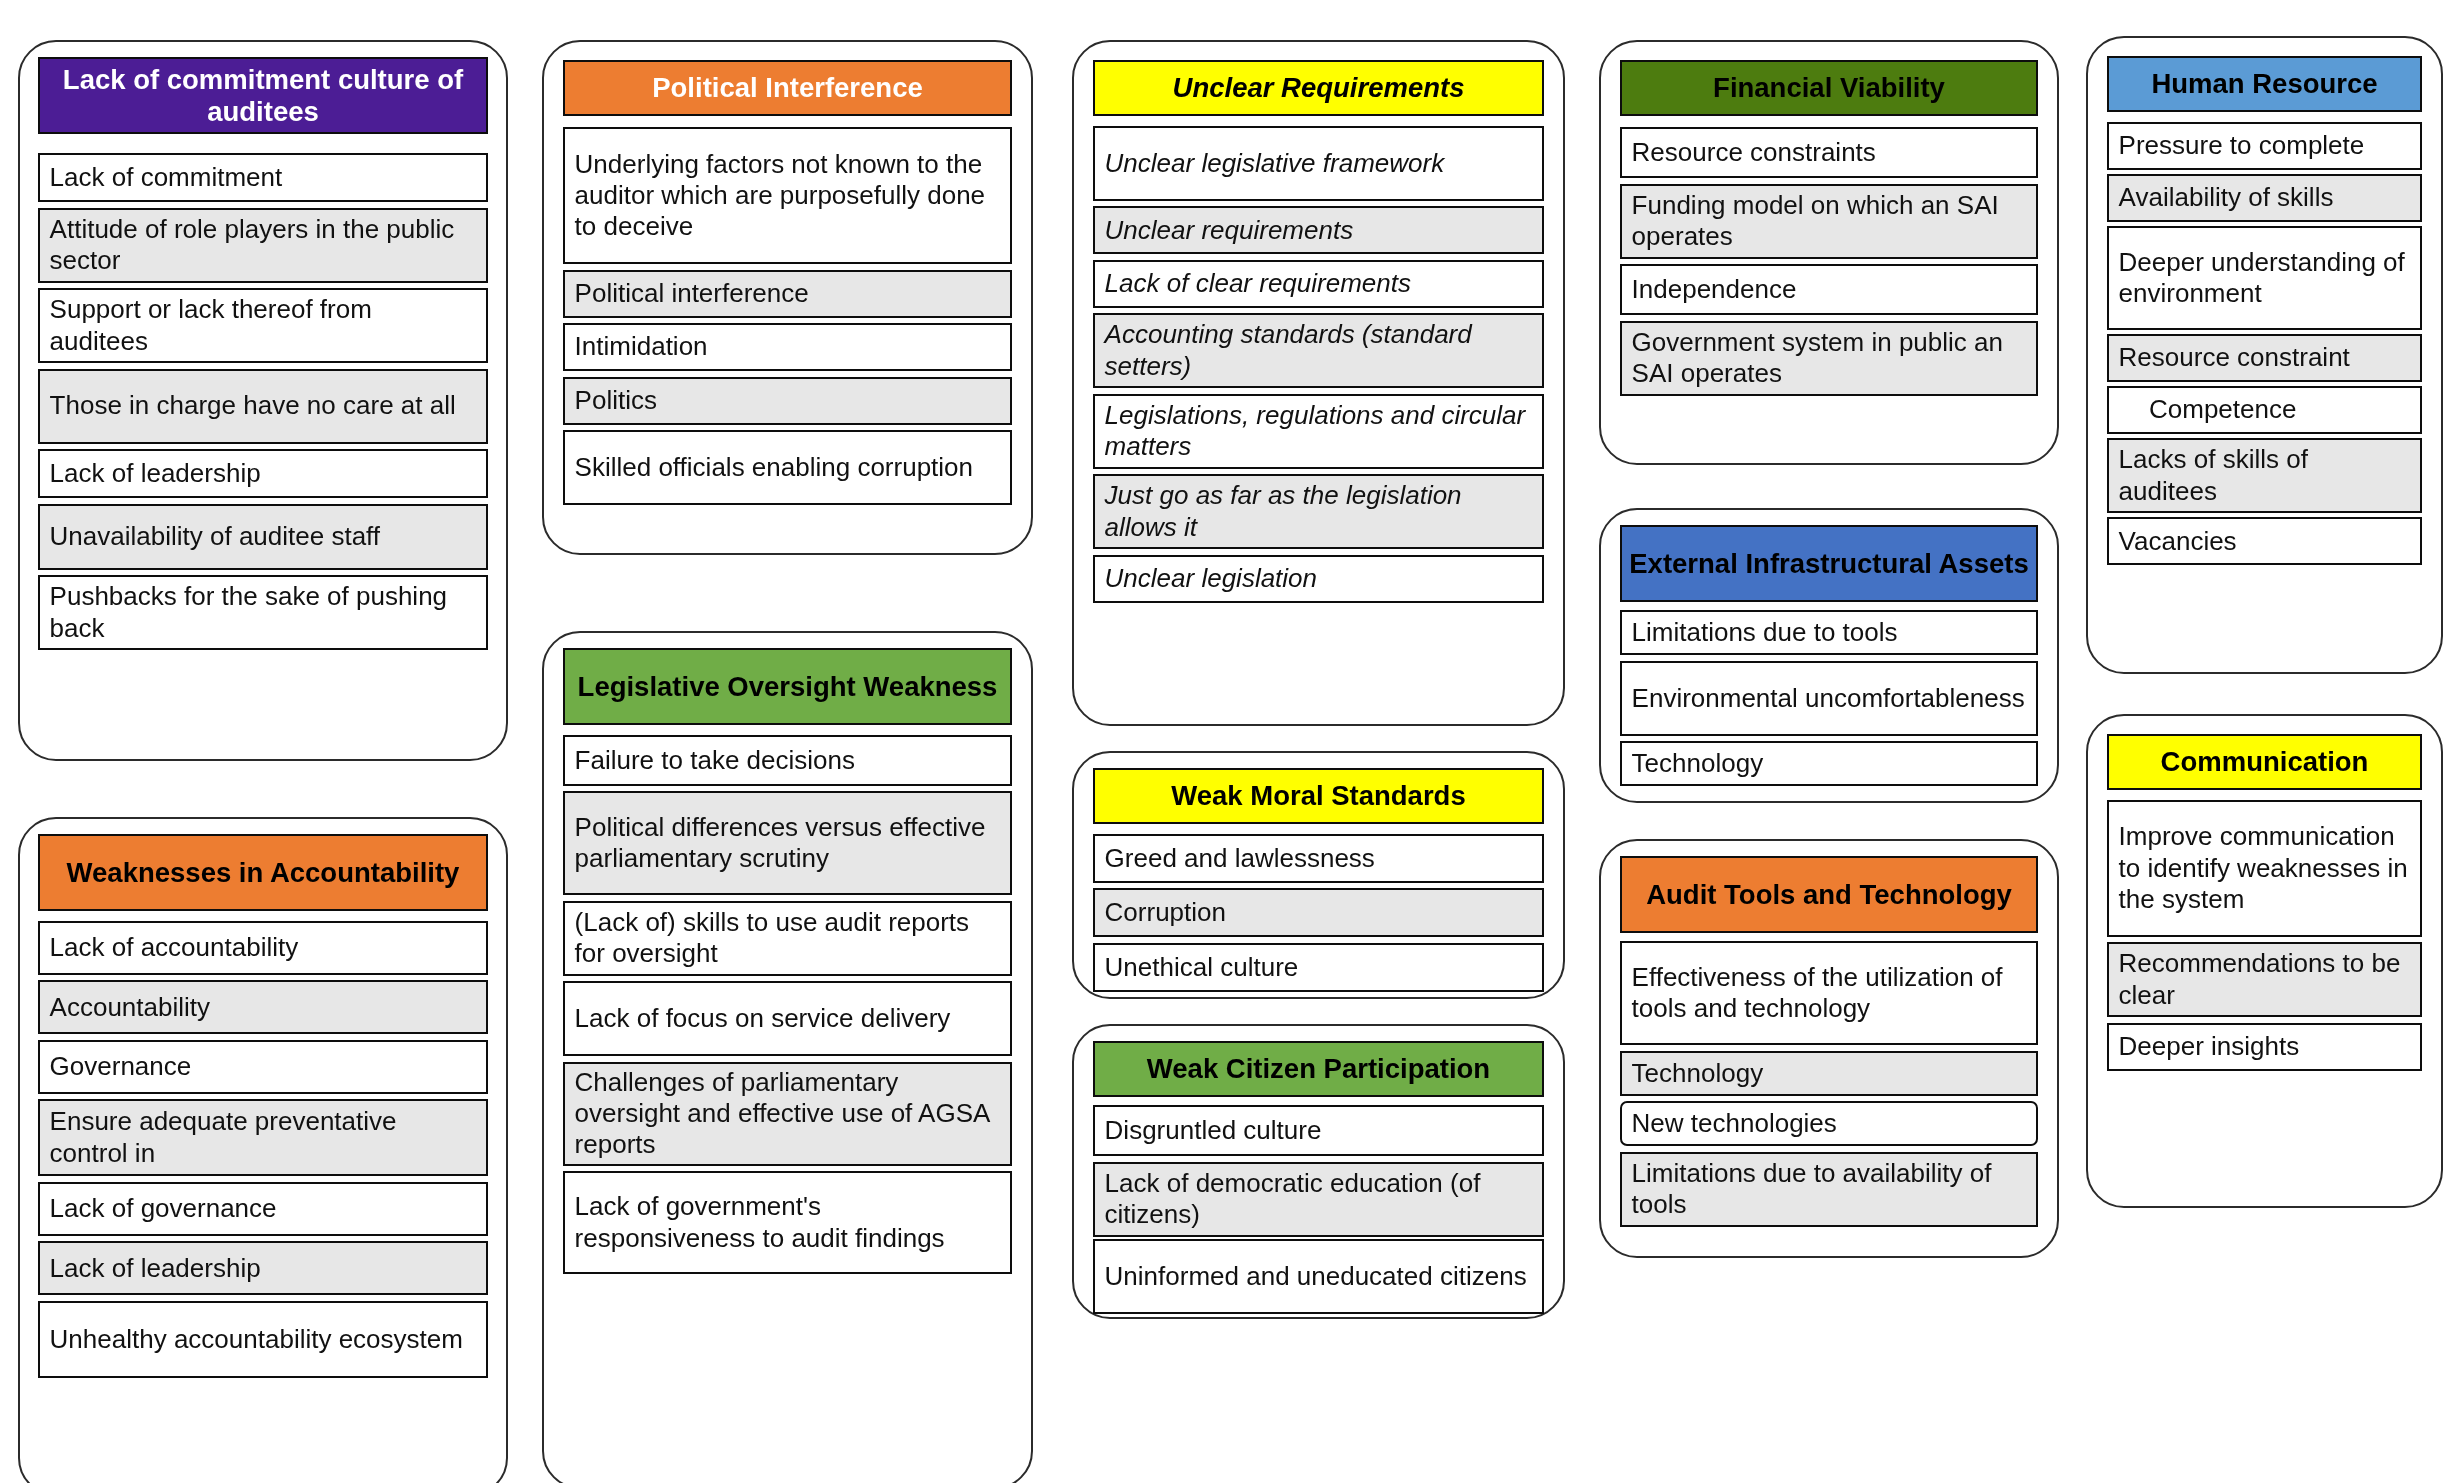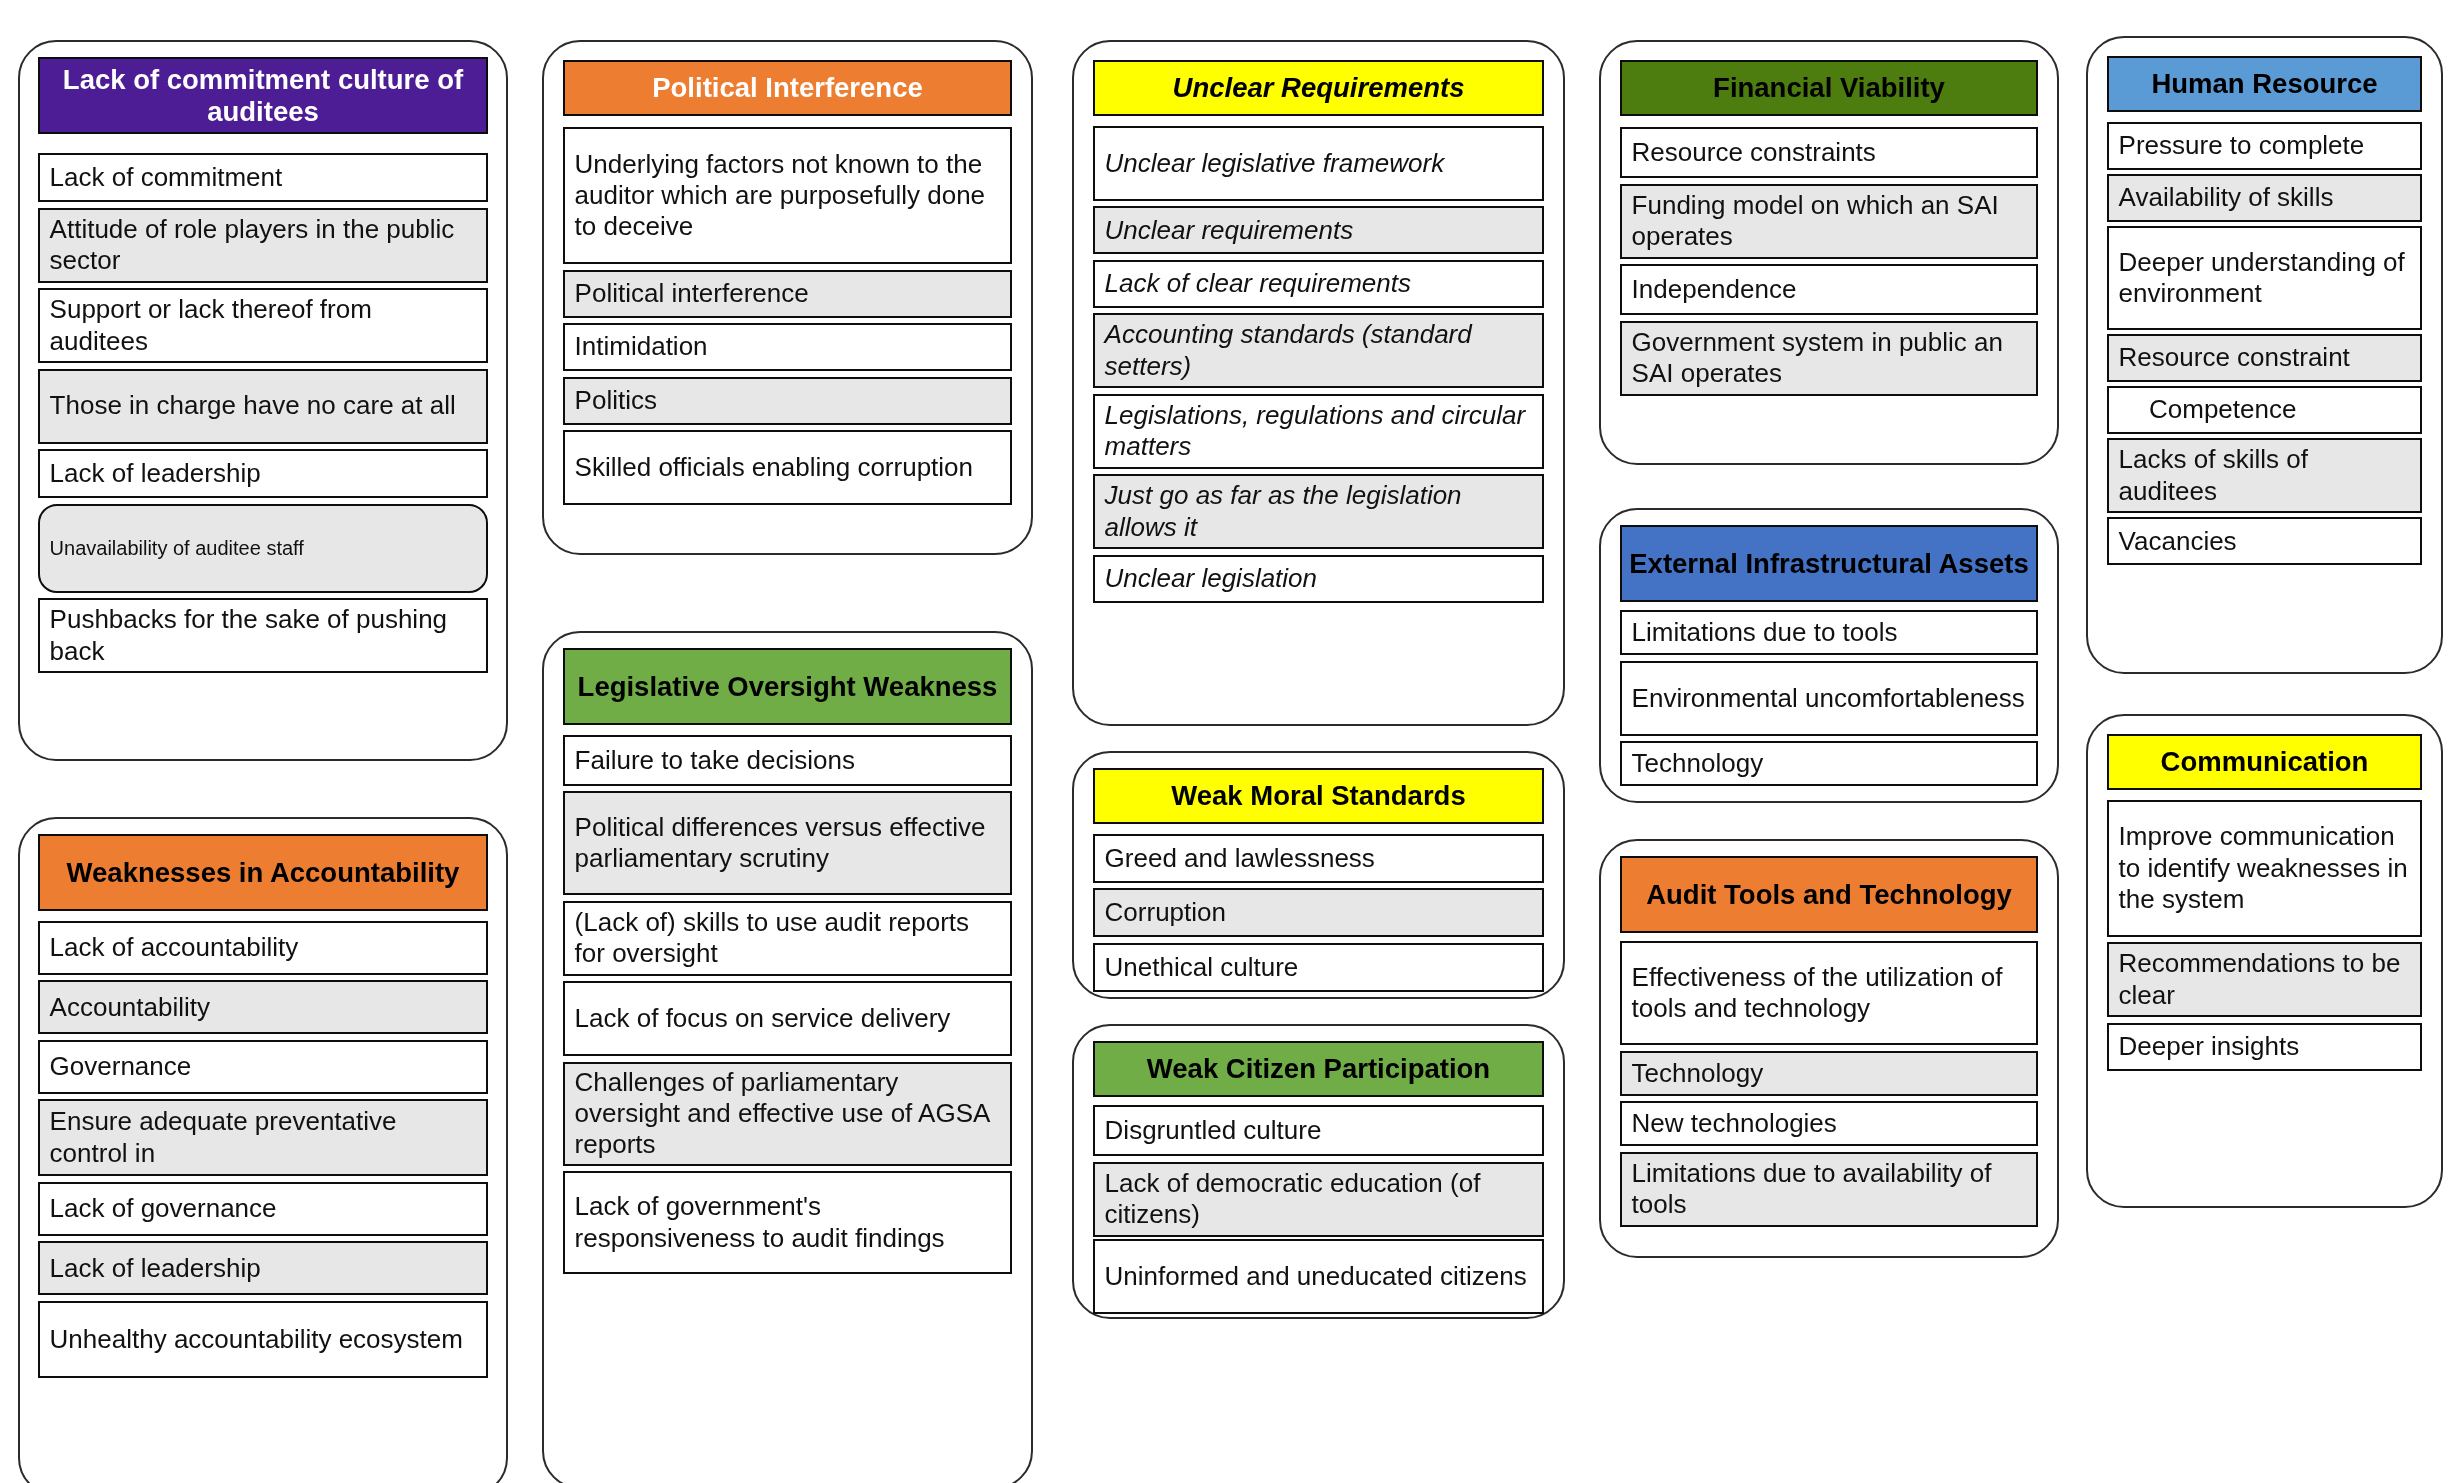--- a/index.html
+++ b/index.html
@@ -86,21 +86,21 @@
         </div>
         <div class="item white" style="height: 75px; font-size: 26px; margin-bottom: 5.5px;">
           <span>Support or lack thereof from auditees</span>
         </div>
         <div class="item gray" style="height: 75px; font-size: 26px; margin-bottom: 5.5px;">
           <span>Those in charge have no care at all</span>
         </div>
         <div class="item white" style="height: 49px; font-size: 26px; margin-bottom: 5.5px;">
           <span>Lack of leadership</span>
         </div>
-        <div class="item gray" style="height: 89px; font-size: 20px; margin-bottom: 5.5px; border-radius: 19px;">
+        <div class="item gray" style="height: 66px; font-size: 26px; margin-bottom: 5.5px;">
           <span>Unavailability of auditee staff</span>
         </div>
         <div class="item white" style="height: 75px; font-size: 26px;">
           <span>Pushbacks for the sake of pushing back</span>
         </div>
       </div>
     </div>
     <div class="group" style="left: 18px; top: 817px; width: 490px; height: 679px;">
       <div class="group-inner" style="left: 18px; right: 18px; top: 15px;">
         <div class="hdr" style="background: rgb(237, 125, 49); color: rgb(0, 0, 0); height: 77px; font-size: 27.5px; margin-bottom: 9.6px;">
@@ -275,21 +275,21 @@
       <div class="group-inner" style="left: 19px; right: 19px; top: 15px;">
         <div class="hdr" style="background: rgb(237, 125, 49); color: rgb(0, 0, 0); height: 77px; font-size: 27.5px; margin-bottom: 8.2px;">
           <span class="hdr-text">Audit Tools and Technology</span>
         </div>
         <div class="item white" style="height: 104px; font-size: 26px; margin-bottom: 5.5px;">
           <span>Effectiveness of the utilization of tools and technology</span>
         </div>
         <div class="item gray" style="height: 45px; font-size: 26px; margin-bottom: 5.5px;">
           <span>Technology</span>
         </div>
-        <div class="item white" style="height: 45px; font-size: 26px; margin-bottom: 5.5px;">
+        <div class="item white" style="height: 45px; font-size: 26px; margin-bottom: 5.5px; border-radius: 7px;">
           <span>New  technologies</span>
         </div>
         <div class="item gray" style="height: 75px; font-size: 26px;">
           <span>Limitations due to availability of tools</span>
         </div>
       </div>
     </div>
     <div class="group" style="left: 2086px; top: 36px; width: 357px; height: 638px;">
       <div class="group-inner" style="left: 19px; right: 19px; top: 18px;">
         <div class="hdr" style="background: rgb(91, 155, 213); color: rgb(0, 0, 0); height: 56px; font-size: 27.5px; margin-bottom: 9.6px;">

